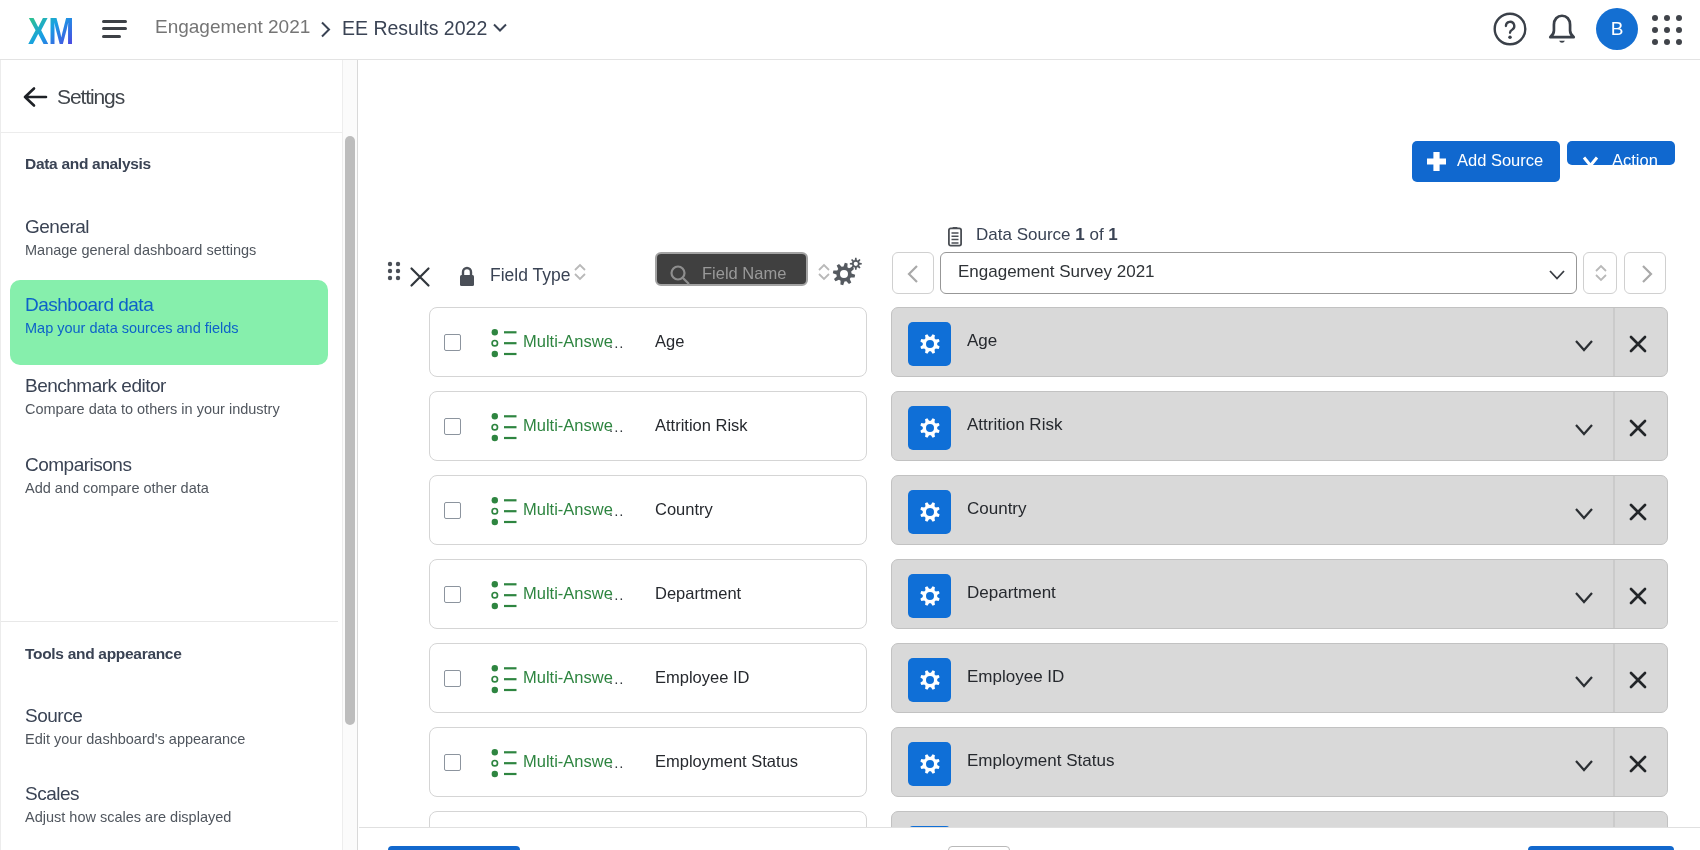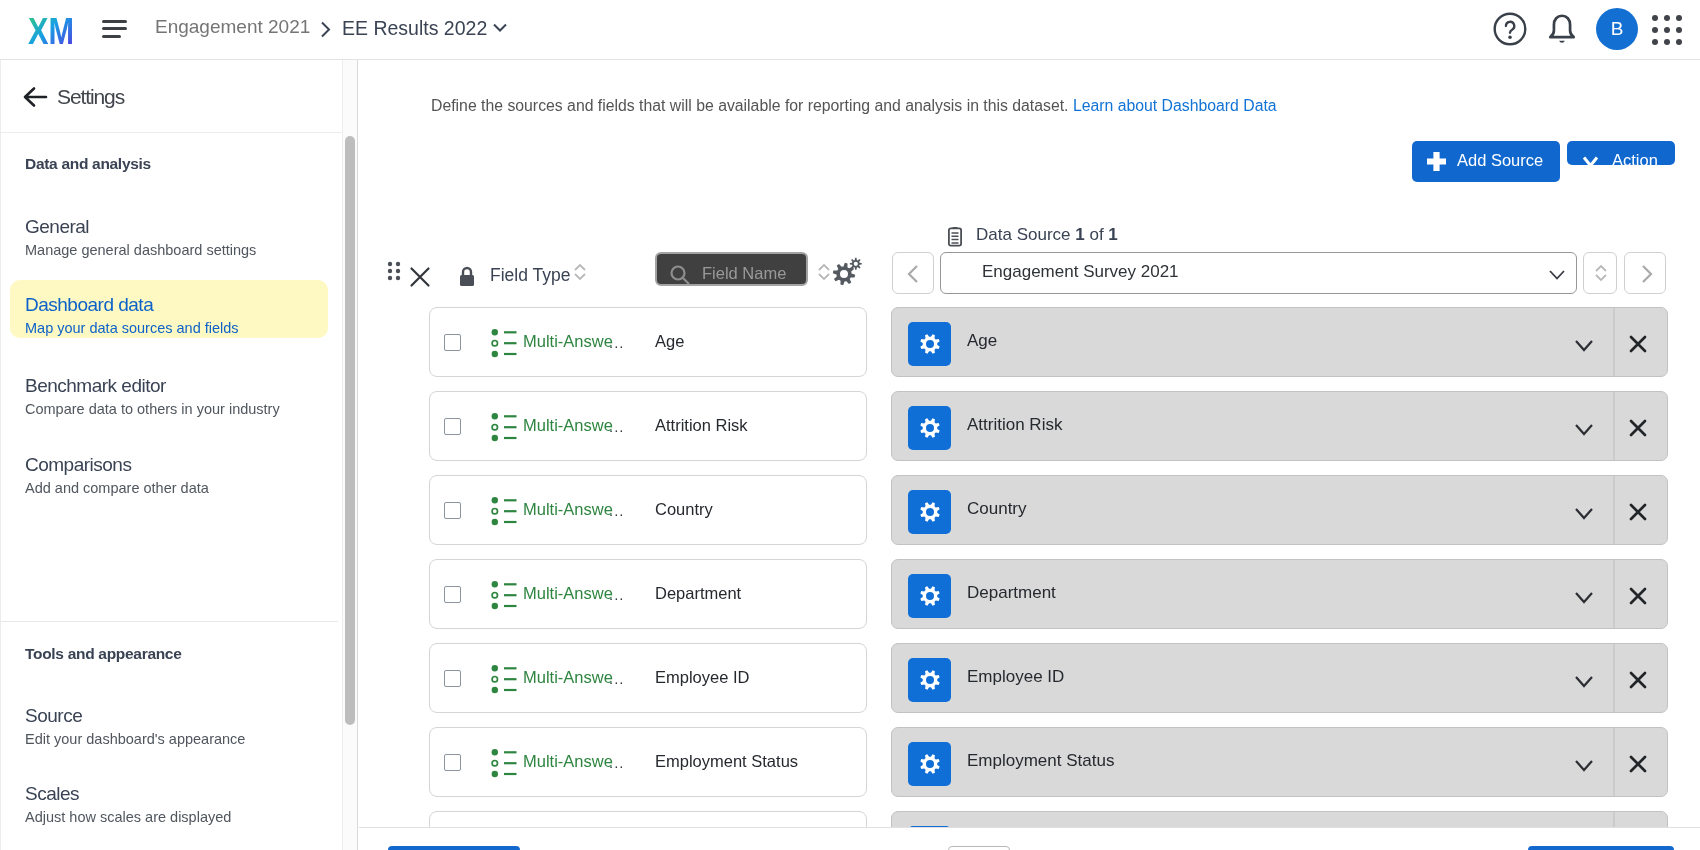--- a/index.html
+++ b/index.html
@@ -23,22 +23,22 @@
 
 #sidebar { position:absolute; left:0; top:60px; width:358px; height:790px; background:#fff;
   border-right:1px solid #d9d9d9;padding-left:19px; }
 #sidehead { position:absolute; left:0; top:0; width:357px; height:73px; border-bottom:1px solid #ececec; }
 #backarrow { position:absolute; left:22px; top:24px; }
 #settingstitle { position:absolute; left:57px; top:25px; font-size:21px; color:#40454b; letter-spacing:-1.1px; }
 .sectionhead { position:absolute; left:25px; font-size:15.5px; letter-spacing:-0.3px; font-weight:bold; color:#3a4354; }
 .navitem { position:absolute; left:25px; }
 .navtitle { font-size:19px; letter-spacing:-0.5px; line-height:22px; color:#3a4354; }
 .navsub { font-size:14.5px; color:#50565e; margin-top:4px; }
-#activeitem { position:absolute; left:10px; top:220px; width:318px; height:58px;
-  background:#fef9c3; border-radius:10px; }
+#activeitem { position:absolute; left:10px; top:220px; width:318px; height:85px;
+  background:#86efac; border-radius:10px; }
 #activeitem .navtitle, #activeitem .navsub { color:#0d62c9; }
 #activeitem .inner { position:absolute; left:15px; top:14px; }
 #sidedivider { position:absolute; left:0px; top:561px; width:338px; height:1px; background:#e8e8e8; }
 #scrolltrack { position:absolute; left:342px; top:0px; width:15px; height:790px; background:#fbfbfb; border-left:1px solid #ededed; }
 #scrollthumb { position:absolute; left:344.5px; top:76px; width:10.5px; height:589px; background:#bdbdbd; border-radius:5.5px; }
 
 #main { position:absolute; left:359px; top:60px; width:1341px; height:790px; background:#fff; }
 #desc { position:absolute; left:72px; top:37px; font-size:15.8px; color:#545454; }
 #desc a { color:#1173d6; text-decoration:none; }
 .bluebtn { position:absolute; background:#1068cf; border-radius:5px; color:#fff;
@@ -49,21 +49,21 @@
 #fieldtypelabel { position:absolute; left:131px; top:205px; font-size:17.5px; color:#3a4354; }
 .searchbox { position:absolute; left:296px; top:192px; width:153px; height:34px;
   border:2px solid #a3a3a3; border-radius:6px; background:#404040; }
 .searchbox span { position:absolute; left:45px; top:10px; font-size:16.5px; color:#999; }
 #dsheader { position:absolute; left:617px; top:165px; font-size:17px; color:#3a4354; }
 #dsheader b { font-weight:bold; }
 .navbtn { position:absolute; top:192px; height:42px; border:1px solid #d0d0d0; border-radius:6px; background:#fff; }
 #prevbtn { left:533px; width:42px; }
 #dropdown { left:581px; top:192px; position:absolute; width:637px; height:42px;
   border:1px solid #979797; border-radius:6px; background:#fff; }
-#dropdown span { position:absolute; left:17px; top:9px; font-size:17px; color:#2f3337;margin-left:24px; }
+#dropdown span { position:absolute; left:17px; top:9px; font-size:17px; color:#2f3337; }
 #sortbtn { left:1224px; width:34px; }
 #nextbtn { left:1265px; width:42px; }
 
 .lrow { position:absolute; left:70px; width:438px; height:70px; background:#fff;
   border:1px solid #d5d5d5; border-radius:8px; }
 .cbx { position:absolute; left:14px; top:26px; width:17px; height:17px; border:1.5px solid #8c949e; border-radius:2px; background:#fff; }
 .ltype { position:absolute; left:93px; top:24px; font-size:16.5px; color:#2e8540; white-space:nowrap; }
 .ldots { position:absolute; left:179px; top:26px; font-size:15px; color:#31363c; letter-spacing:1px;}
 .lname { position:absolute; left:225px; top:24px; font-size:16.5px; color:#26292e; }
 .rrow { position:absolute; left:532px; width:777px; height:70px; background:#d9d9d9;
@@ -166,21 +166,20 @@
   </div>
   <div class="navitem" style="top:723px">
     <div class="navtitle">Scales</div>
     <div class="navsub">Adjust how scales are displayed</div>
   </div>
   <div id="scrolltrack"></div>
   <div id="scrollthumb"></div>
 </div>
 
 <div id="main">
-  <div id="desc">Define the sources and fields that will be available for reporting and analysis in this dataset. <a>Learn about Dashboard Data</a></div>
   <div class="bluebtn" id="addsource">
       <svg style="position:absolute;left:14px;top:10px" width="21" height="21" viewBox="0 0 21 21">
         <path d="M10.5 1 V20 M1 10.5 H20" stroke="#fff" stroke-width="6.2"></path>
       </svg>
       <span style="position:absolute;left:45px;top:10px;line-height:19px">Add Source</span>
     </div>
   <div class="bluebtn" id="actionbtn">
       <svg style="position:absolute;left:15px;top:14px" width="17" height="15" viewBox="0 0 17 15">
         <path d="M2 2.5 L8.5 10.5 L15 2.5" stroke="#fff" stroke-width="3" fill="none"></path>
       </svg>

